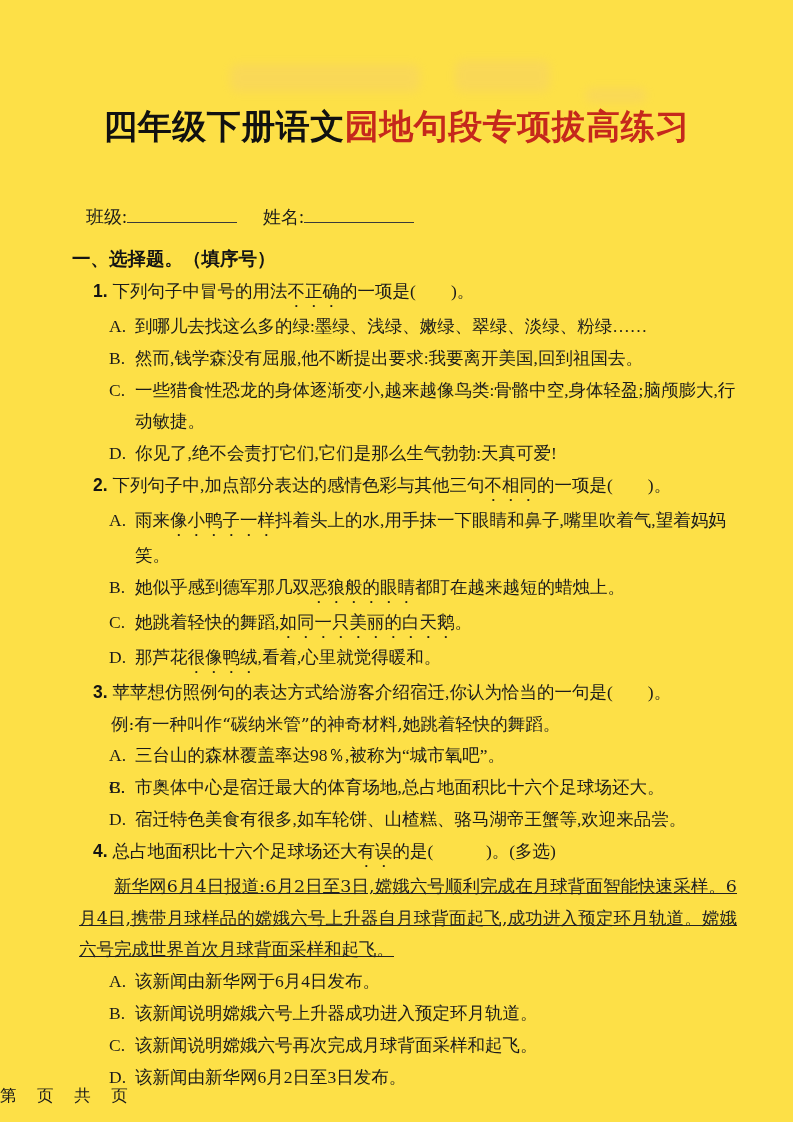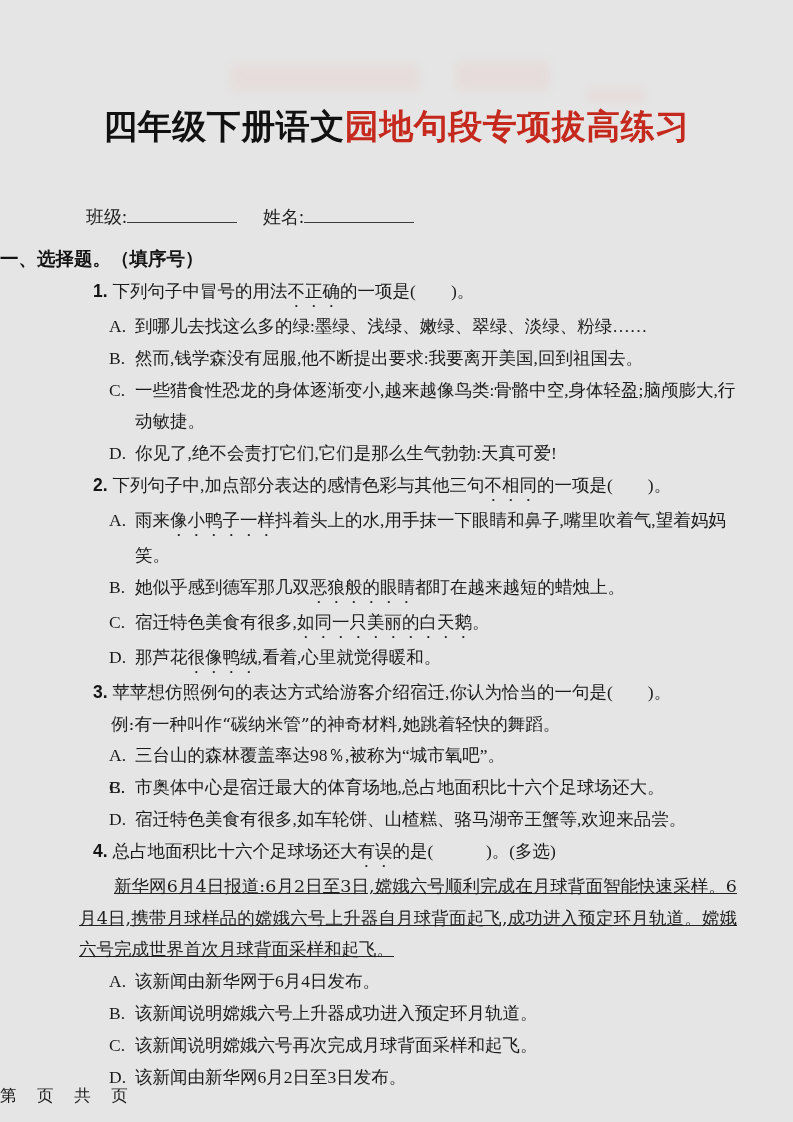--- a/index.html
+++ b/index.html
@@ -1,19 +1,19 @@
 <!DOCTYPE html>
 <html><head>
 <meta charset="utf-8">
 <style>
   html,body{margin:0;padding:0;background:#ffffff;}
   .page{
     position:relative;
     width:793px;height:1122px;
-    background:#e5e5e5;
+    background:#fde047;
     overflow:hidden;
     font-family:"Liberation Serif","DejaVu Serif",serif;
     color:#1b1b1b;
   }
   
   .ghost{position:absolute;background:#e7b3aa;opacity:.16;filter:blur(5px);border-radius:8px;}
   .g1{left:230px;top:64px;width:190px;height:28px;}
   .g2{left:455px;top:60px;width:95px;height:32px;}
   .g3{left:585px;top:88px;width:62px;height:15px;}
 
@@ -39,20 +39,21 @@
   .blank{
     display:inline-block;
     width:110px;height:18px;
     border-bottom:1.5px solid #3a3a3a;
     vertical-align:baseline;
   }
   .field-gap{display:inline-block;width:26px;}
 
   .section-heading{
     margin:15px 0 0 0;
+    padding-left:72px;
     font-family:"Liberation Sans","DejaVu Sans",sans-serif;
     font-weight:bold;
     font-size:18.5px;
     line-height:30px;
     color:#141414;
   }
 
   .questions{padding:2px 56px 0 72px;font-size:17.5px;}
   .q-line{line-height:31.8px;margin-left:21px;}
   .q-stem{position:relative;}
@@ -113,21 +114,21 @@
         <div class="q-line q-stem"><span class="q-num">1.</span><span>下列句子中冒号的用法</span><span class="em-dots">不正确</span><span>的一项是(　　)。</span></div>
         <div class="q-line opt"><span class="opt-label">A.</span><span>到哪儿去找这么多的绿:墨绿、浅绿、嫩绿、翠绿、淡绿、粉绿……</span></div>
         <div class="q-line opt"><span class="opt-label">B.</span><span>然而,钱学森没有屈服,他不断提出要求:我要离开美国,回到祖国去。</span></div>
         <div class="q-line opt"><span class="opt-label">C.</span><span>一些猎食性恐龙的身体逐渐变小,越来越像鸟类:骨骼中空,身体轻盈;脑颅膨大,行动敏捷。</span></div>
         <div class="q-line opt"><span class="opt-label">D.</span><span>你见了,绝不会责打它们,它们是那么生气勃勃:天真可爱!</span></div>
       </div>
       <div>
         <div class="q-line q-stem"><span class="q-num">2.</span><span>下列句子中,加点部分表达的感情色彩与其他三句</span><span class="em-dots">不相同</span><span>的一项是(　　)。</span></div>
         <div class="q-line opt"><span class="opt-label">A.</span><span>雨来</span><span class="em-dots">像小鸭子一样</span><span>抖着头上的水,用手抹一下眼睛和鼻子,嘴里吹着气,望着妈妈笑。</span></div>
         <div class="q-line opt"><span class="opt-label">B.</span><span>她似乎感到德军那几双</span><span class="em-dots">恶狼般的眼睛</span><span>都盯在越来越短的蜡烛上。</span></div>
-        <div class="q-line opt"><span class="opt-label">C.</span><span>宿迁特色美食有很多,</span><span class="em-dots">如同一只美丽的白天鹅</span><span>。</span></div>
+        <div class="q-line opt"><span class="opt-label">C.</span><span>她跳着轻快的舞蹈,</span><span class="em-dots">如同一只美丽的白天鹅</span><span>。</span></div>
         <div class="q-line opt"><span class="opt-label">D.</span><span>那芦花</span><span class="em-dots">很像鸭绒</span><span>,看着,心里就觉得暖和。</span></div>
       </div>
       <div>
         <div class="q-line q-stem"><span class="q-num">3.</span><span>苹苹想仿照例句的表达方式给游客介绍宿迁,你认为恰当的一句是(　　)。</span></div>
         <div class="q-line kai example">例:有一种叫作“碳纳米管”的神奇材料,她跳着轻快的舞蹈。</div>
         <div class="q-line opt"><span class="opt-label">A.</span><span>三台山的森林覆盖率达98％,被称为“城市氧吧”。</span></div>
         <div class="q-line opt"><span class="opt-label">B.</span></div>
         <div class="q-line opt"><span class="opt-label">C.</span><span>市奥体中心是宿迁最大的体育场地,总占地面积比十六个足球场还大。</span></div>
         <div class="q-line opt"><span class="opt-label">D.</span><span>宿迁特色美食有很多,如车轮饼、山楂糕、骆马湖帝王蟹等,欢迎来品尝。</span></div>
       </div>

